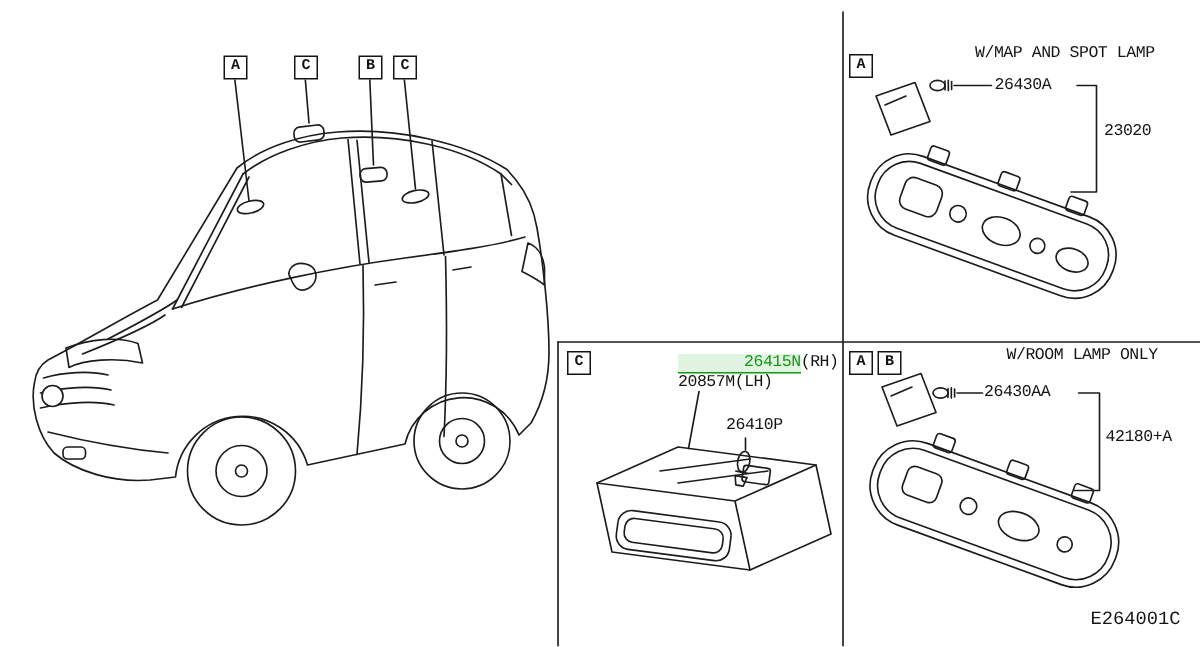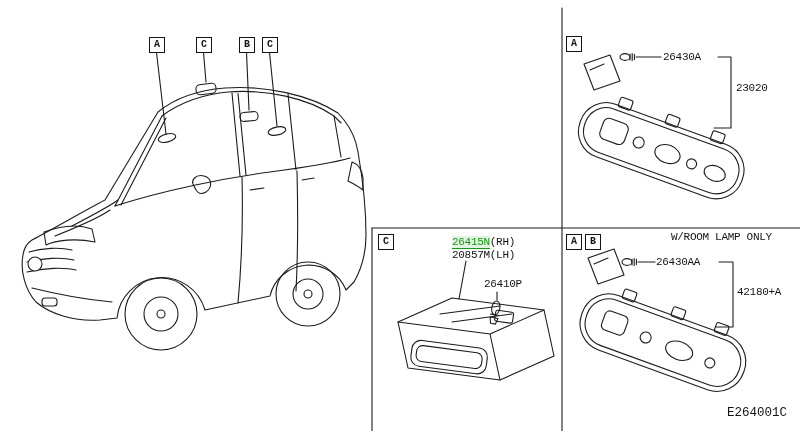--- a/index.html
+++ b/index.html
@@ -14,20 +14,21 @@
   }
   .label.big{font-size:12.5px;letter-spacing:0;text-align:center;}
   .callout{
     position:absolute;width:14px;height:14px;border:1.4px solid #141414;
     font-size:10px;font-weight:bold;line-height:14px;text-align:center;
     background:#fff;box-sizing:content-box;
   }
   .green{
     border-bottom:1px solid currentColor;
     background:rgba(40,180,40,0.14);
+    padding-left:44px;
   }
   .partlink{cursor:pointer;}
 </style>
 </head>
 <body>
 
 <div class="stage">
 
   <svg width="800" height="431" viewBox="0 0 800 431">
     <g fill="none" stroke="#1c1c1c" stroke-width="1.1" stroke-linecap="round" stroke-linejoin="round">
@@ -157,20 +158,21 @@
       </g>
     </g>
   </svg>
 
   <div class="callout" style="left:149px;top:37px">A</div>
   <div class="callout" style="left:196px;top:37px">C</div>
   <div class="callout" style="left:239px;top:37px">B</div>
   <div class="callout" style="left:262px;top:37px">C</div>
 
   <div class="callout" style="left:566px;top:36px">A</div>
+  <div class="label" style="left:650px;top:30px">W/MAP AND SPOT LAMP</div>
   <div class="label partlink" style="left:663px;top:51px">26430A</div>
   <div class="label partlink" style="left:736px;top:82px">23020</div>
 
   <div class="callout" style="left:566px;top:234px">A</div>
   <div class="callout" style="left:585px;top:234px">B</div>
   <div class="label" style="left:671px;top:231px">W/ROOM LAMP ONLY</div>
   <div class="label partlink" style="left:656px;top:256px">26430AA</div>
   <div class="label partlink" style="left:737px;top:286px">42180+A</div>
 
   <div class="callout" style="left:378px;top:234px">C</div>

